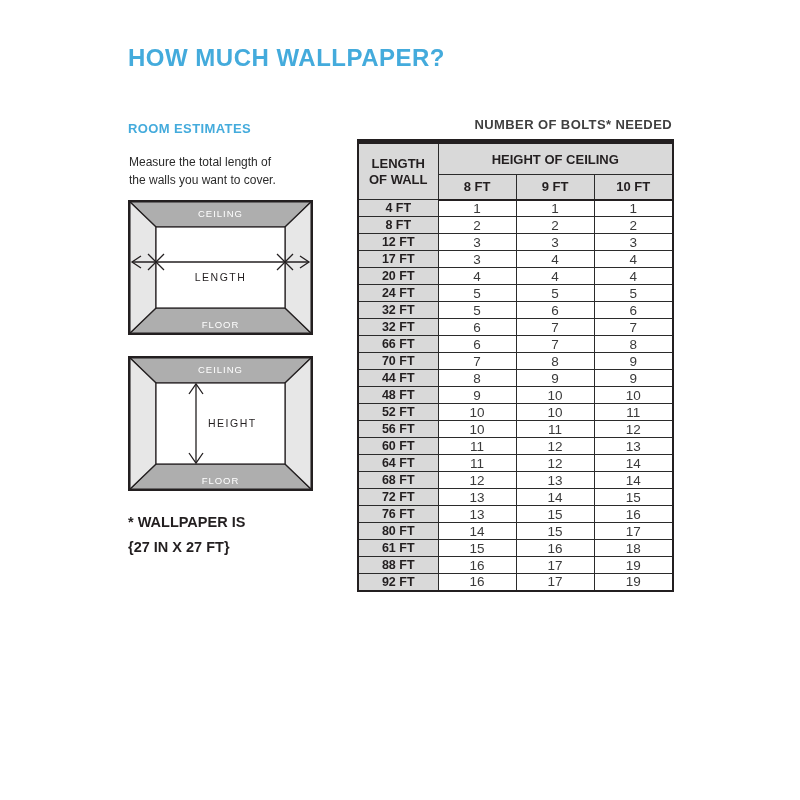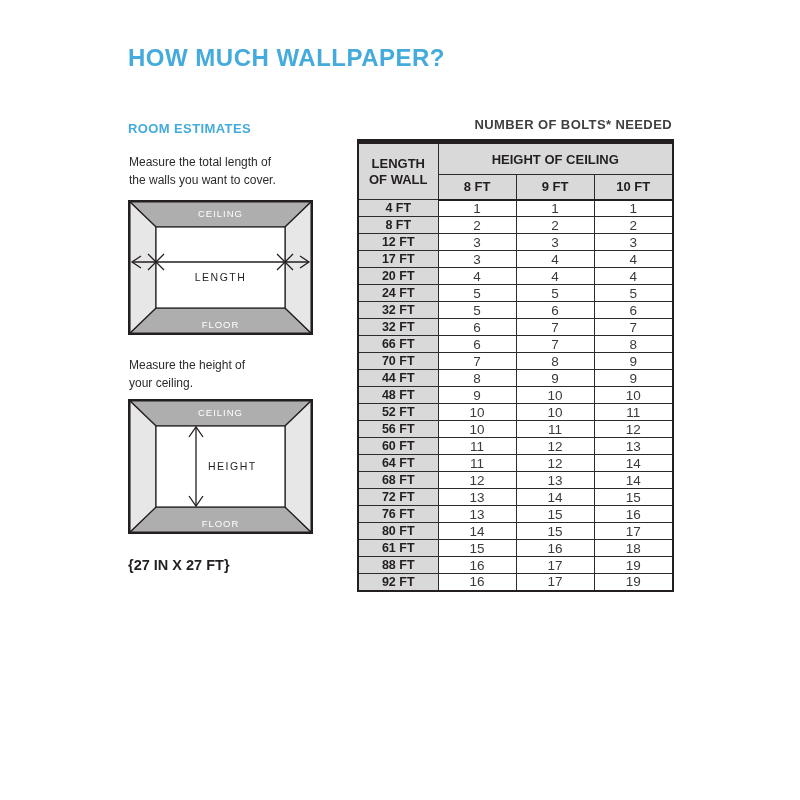--- a/index.html
+++ b/index.html
@@ -86,42 +86,41 @@
         <polyline points="13,56 4,62 13,68"></polyline>
         <polyline points="172,56 181,62 172,68"></polyline>
         <line x1="20" y1="54" x2="36" y2="70"></line>
         <line x1="20" y1="70" x2="36" y2="54"></line>
         <line x1="149" y1="54" x2="165" y2="70"></line>
         <line x1="149" y1="70" x2="165" y2="54"></line>
       </g>
       <text class="svg-measure-label" x="92.5" y="81" text-anchor="middle">LENGTH</text>
     </svg>
 
-    <p class="step s2">Measure the height of
-your ceiling.</p>
 
     <svg class="diagram d2" width="185" height="135" viewBox="0 0 185 135">
       <polygon points="1.5,1.5 183.5,1.5 157,27 28,27" fill="#AEAEAE" stroke="#231F20" stroke-width="1.2"></polygon>
       <polygon points="28,108 157,108 183.5,133.5 1.5,133.5" fill="#AEAEAE" stroke="#231F20" stroke-width="1.2"></polygon>
       <polygon points="1.5,1.5 28,27 28,108 1.5,133.5" fill="#E7E7E7" stroke="#231F20" stroke-width="1.2"></polygon>
       <polygon points="183.5,1.5 157,27 157,108 183.5,133.5" fill="#E7E7E7" stroke="#231F20" stroke-width="1.2"></polygon>
       <rect x="28" y="27" width="129" height="81" fill="#ffffff" stroke="#231F20" stroke-width="1.2"></rect>
       <rect x="1.25" y="1.25" width="182.5" height="132.5" fill="none" stroke="#231F20" stroke-width="2.5"></rect>
       <text class="svg-surface-label" x="92.5" y="17" text-anchor="middle">CEILING</text>
       <text class="svg-surface-label" x="92.5" y="128" text-anchor="middle">FLOOR</text>
       <g stroke="#231F20" stroke-width="1.3" fill="none">
         <line x1="68" y1="28" x2="68" y2="107"></line>
         <polyline points="61,38 68,28 75,38"></polyline>
         <polyline points="61,97 68,107 75,97"></polyline>
       </g>
       <text class="svg-measure-label" x="80" y="71" text-anchor="start">HEIGHT</text>
     </svg>
 
 
     <div class="note packaging">
+      <div>* WALLPAPER IS</div>
     </div>
 
     <div class="note">
       <div>{27 IN X 27 FT}</div>
     </div>
   </div>
 
   <div class="right-col">
     <h2 class="table-heading">NUMBER OF BOLTS* NEEDED</h2>
 

